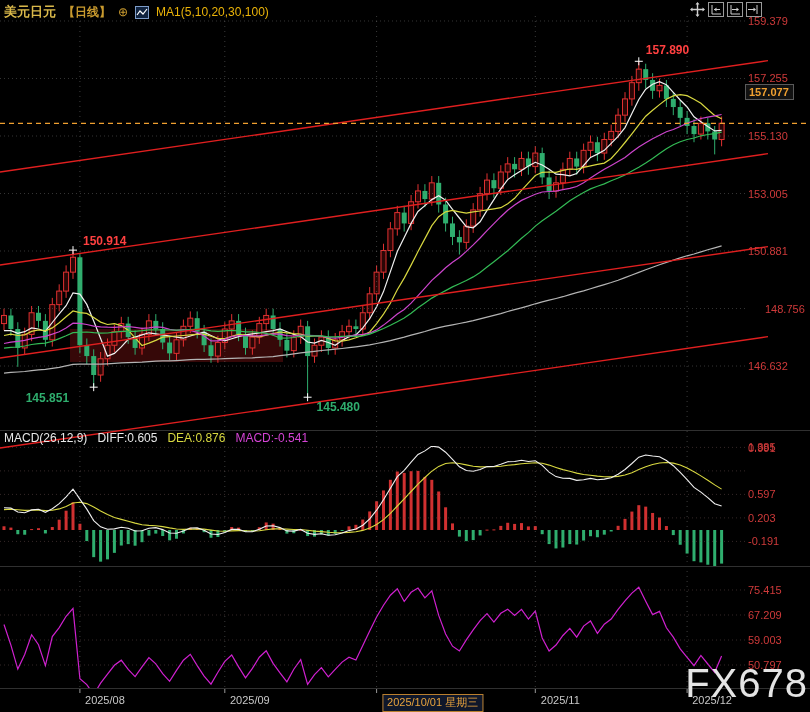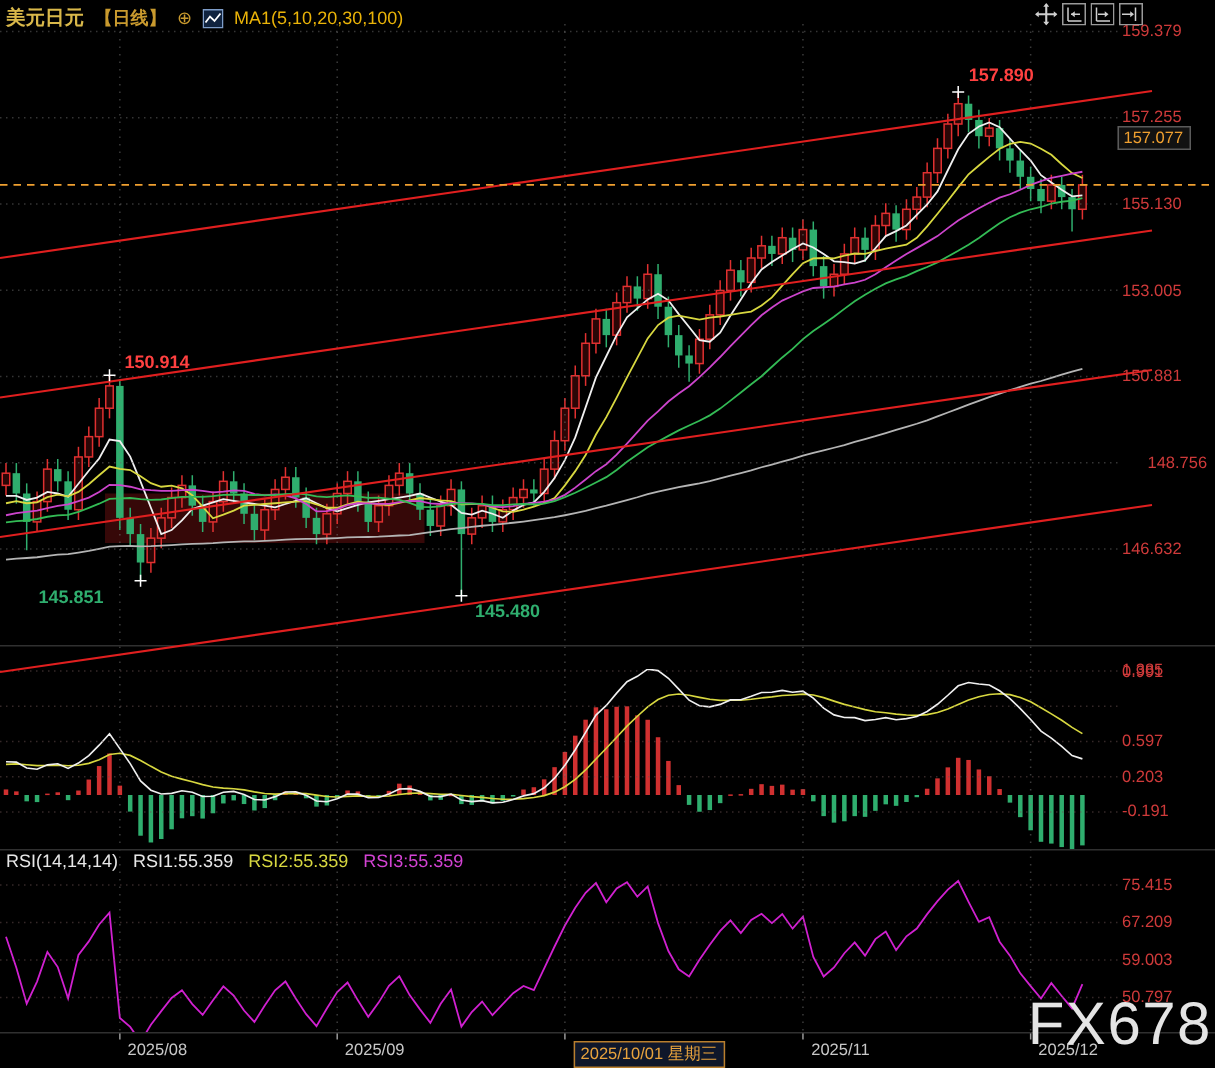--- a/index.html
+++ b/index.html
@@ -456,37 +456,37 @@
     <span class="tbico">
       <svg width="16" height="15">
           <rect x="0.5" y="0.5" width="15" height="14" fill="none" stroke="#9a9a9a"></rect>
       <path d="M11 3v9" stroke="#cfcfcf"></path>
           <path d="M2 7.5h7" stroke="#cfcfcf"></path>
           <path d="M10 7.5l-2.5-2v4z" fill="#cfcfcf"></path>
         </svg>
     </span>
   </div>
 
-
-  <div class="panelhdr" style="top:567px;">
-    <span class="w">RSI(14,14,14)</span>
-    <span class="w">RSI1:55.359</span>
-    <span class="yl">RSI2:55.359</span>
-    <span class="mg">RSI3:55.359</span>
+  <div class="panelhdr" style="top:431px;">
+    <span class="w">MACD(26,12,9)</span>
+    <span class="w">DIFF:0.605</span>
+    <span class="yl">DEA:0.876</span>
+    <span class="mg">MACD:-0.541</span>
   </div>
+
 
   <div id="ylabels">
       <div class="ylab" style="top: 20.9881px;">159.379</div>
       <div class="ylab" style="top: 78.4805px;">157.255</div>
       <div class="ylab" style="top: 136px;">155.130</div>
       <div class="ylab" style="top: 193.519px;">153.005</div>
       <div class="ylab" style="top: 251.012px;">150.881</div>
       <div class="ylab" style="top: 308.531px; margin-left: 17px;">148.756</div>
       <div class="ylab" style="top: 366.024px;">146.632</div>
-      <div class="cpbox" style="top: 92.2986px;">157.077</div>
+      <div class="cpbox" style="top: 92.2986px; font-weight: bold;">157.077</div>
       <div class="ylab" style="top: 447.399px;">1.385</div>
       <div class="ylab" style="top: 448px;">0.991</div>
       <div class="ylab" style="top: 494.395px;">0.597</div>
       <div class="ylab" style="top: 517.893px;">0.203</div>
       <div class="ylab" style="top: 541.391px;">-0.191</div>
       <div class="ylab" style="top: 589.976px;">75.415</div>
       <div class="ylab" style="top: 614.988px;">67.209</div>
       <div class="ylab" style="top: 640px;">59.003</div>
       <div class="ylab" style="top: 665.012px;">50.797</div>
     </div>

